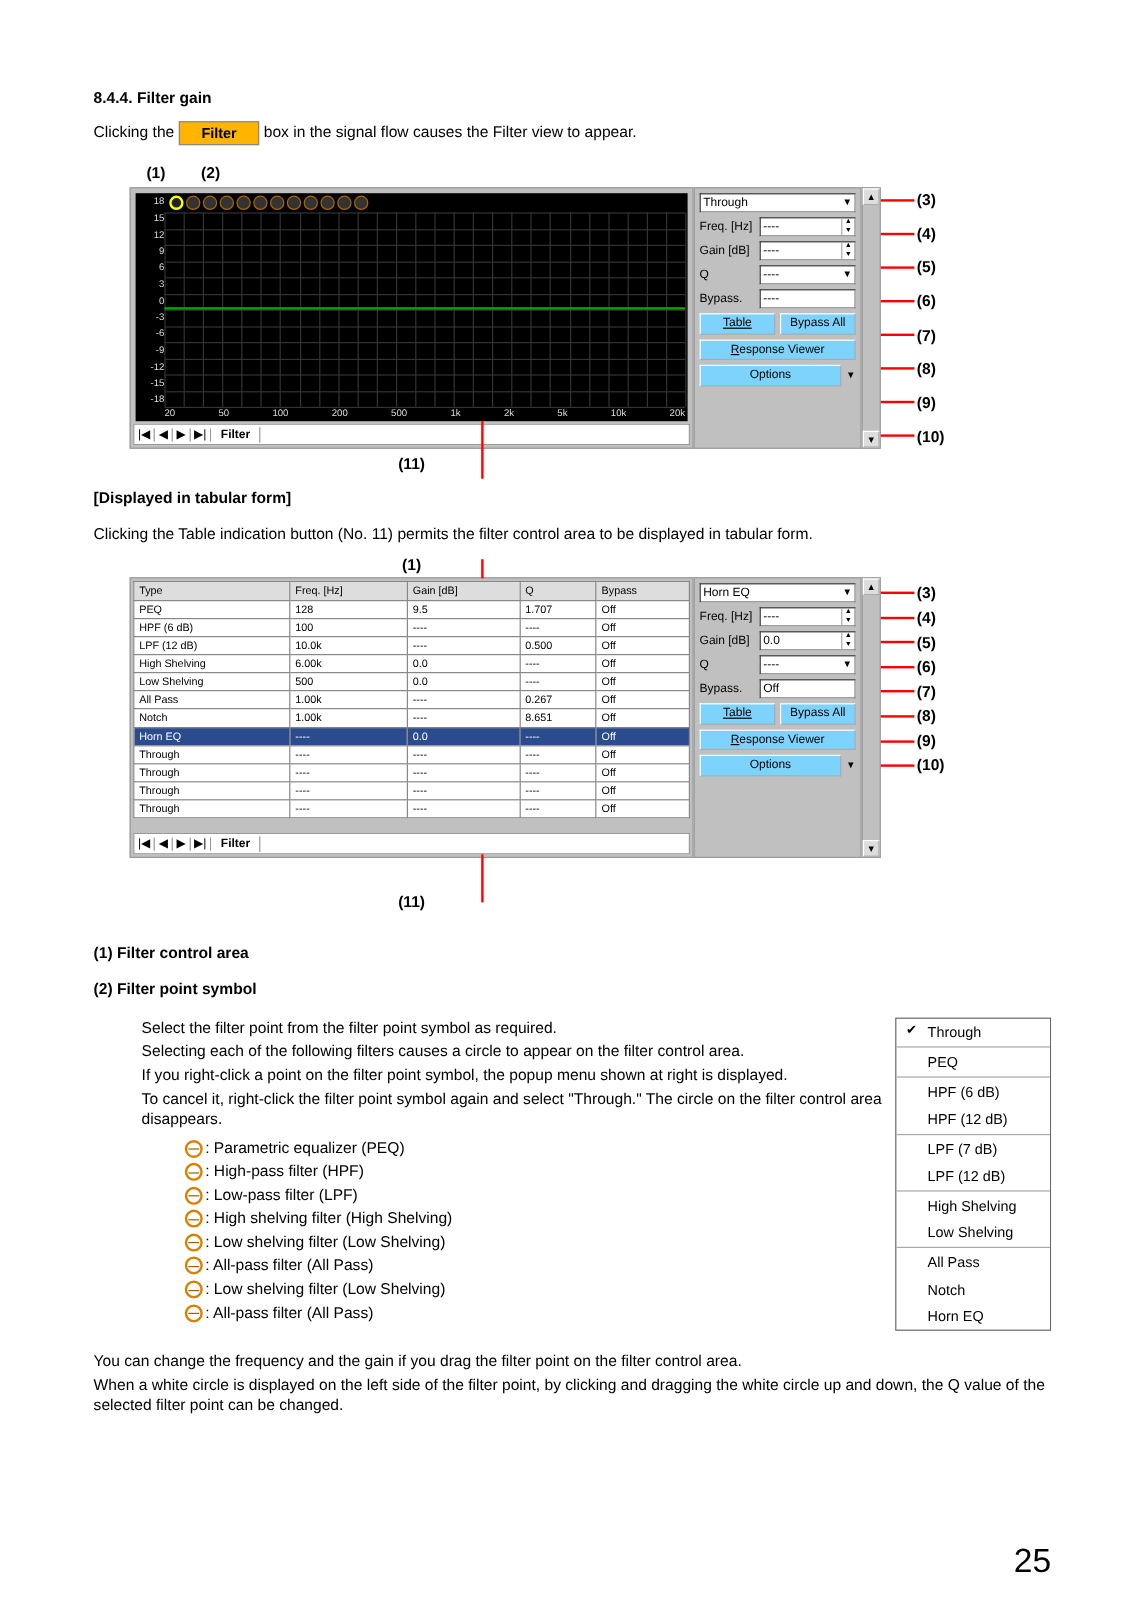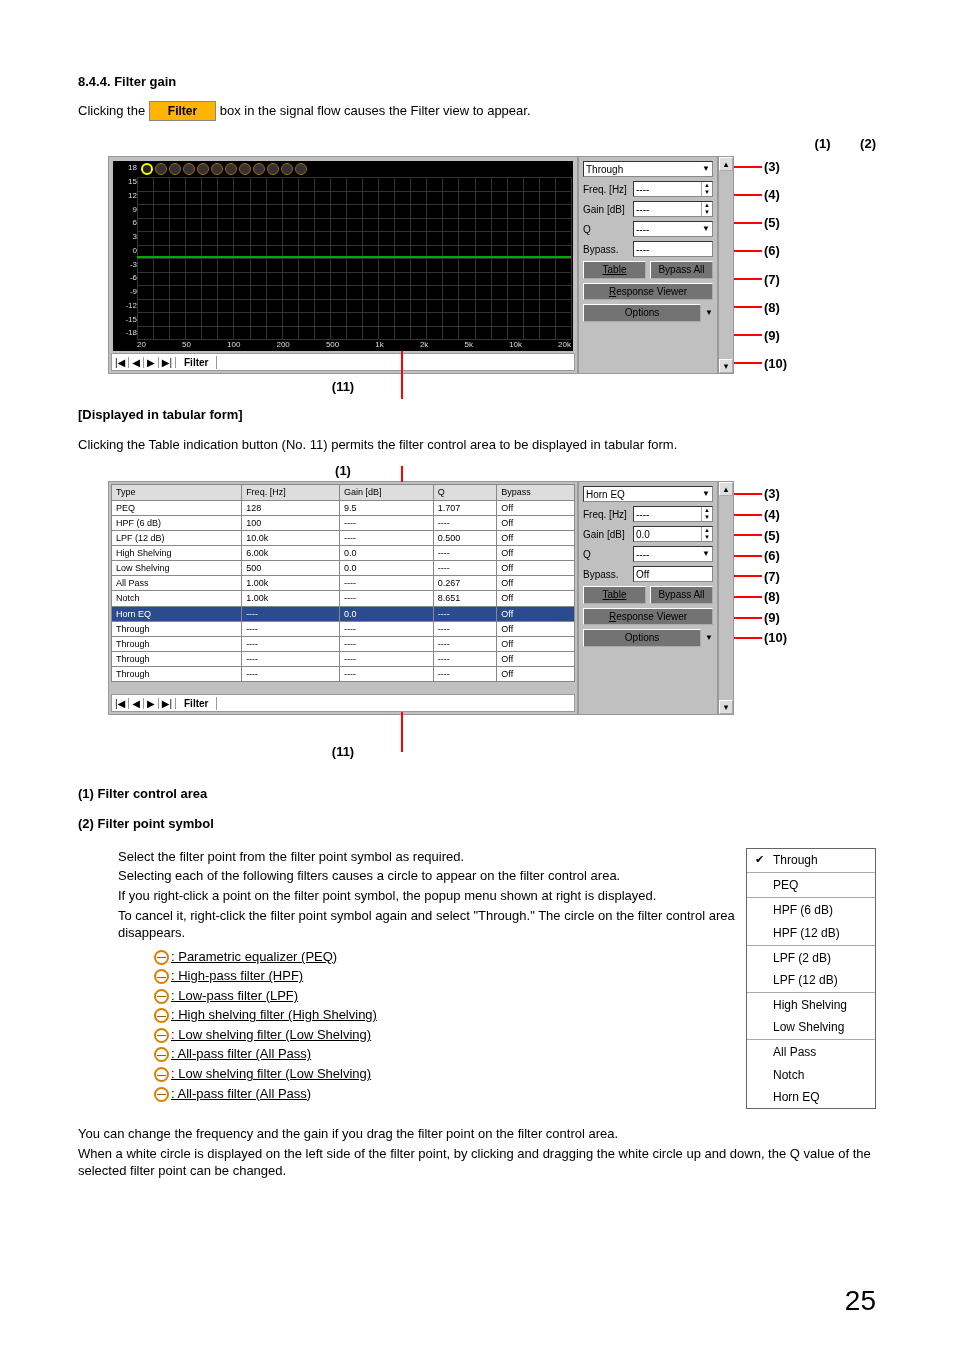--- a/index.html
+++ b/index.html
@@ -21,21 +21,21 @@
     background: #ffb400;
     border: 1px solid #888;
     padding: 1px 18px;
     font-weight: bold;
     font-size: 12px;
     display: inline-block;
     vertical-align: middle;
   }
   
   .fig-wrap { margin: 14px 0 6px 30px; }
-  .fig-labels-top { margin-left: 14px; margin-bottom: 4px; text-align: right; }
+  .fig-labels-top { margin-left: 14px; margin-bottom: 4px; }
   .fig-labels-top span { font-weight: bold; display: inline-block; }
   .fig-row { display: flex; align-items: stretch; }
   .graph-outer {
     width: 470px;
     background: #c0c0c0;
     border: 1px solid #999;
     position: relative;
   }
   .graph-inner {
     margin: 4px 4px 0 4px;
@@ -96,21 +96,21 @@
     height: 16px; padding: 0 2px; font-size: 10px;
     display: flex; align-items: center; justify-content: space-between;
   }
   .panel-ctrl.sel { border: 1px inset #888; }
   .panel-ctrl .arrow { font-size: 8px; }
   .spin-arrows {
     display: flex; flex-direction: column; font-size: 6px; line-height: 7px;
     border-left: 1px solid #aaa; padding-left: 2px;
   }
   .panel-btn {
-    background: #737373; border: 1px outset #fff;
+    background: #7dd3fc; border: 1px outset #fff;
     padding: 1px 4px; font-size: 10px; flex:1; text-align:center;
   }
   .panel-scroll {
     width: 16px; background: #c0c0c0; border: 1px solid #999;
     display:flex; flex-direction:column; justify-content:space-between; align-items:center;
     font-size:9px;
   }
   .panel-scroll .sb { width:14px; height:14px; background:#ddd; border:1px outset #fff; text-align:center; }
   .callouts {
     width: 60px;
@@ -187,21 +187,21 @@
   .sym::after {
     content: ""; position: absolute; left: 1px; right: 1px; top: 50%; height: 1px;
     background: #a06000;
   }
   .page-num {
     position: absolute;
     right: 78px;
     bottom: 30px;
     font-size: 28px;
   }
-  ul.sym-list { list-style:none; padding:0; margin:6px 16px 0 36px;text-decoration:underline; }
+  ul.sym-list { list-style:none; padding:0; margin:6px 16px 0 36px; }
   ul.sym-list li { margin: 2px 0; }
 </style>
 </head>
 <body>
 
 <p class="section-title">
   <span>8.4.4.</span> <span>Filter gain</span>
 </p>
 
 <p class="para">
@@ -604,21 +604,21 @@
 
 <div style="overflow:hidden">
   <div class="popup-menu" id="popup">
       <div class="mi check">Through</div>
       <div class="sep"></div>
       <div class="mi">PEQ</div>
       <div class="sep"></div>
       <div class="mi">HPF (6 dB)</div>
       <div class="mi">HPF (12 dB)</div>
       <div class="sep"></div>
-      <div class="mi">LPF (2 dB)</div>
+      <div class="mi">LPF (7 dB)</div>
       <div class="mi">LPF (12 dB)</div>
       <div class="sep"></div>
       <div class="mi">High Shelving</div>
       <div class="mi">Low Shelving</div>
       <div class="sep"></div>
       <div class="mi">All Pass</div>
       <div class="mi">Notch</div>
       <div class="mi">Horn EQ</div>
     </div>
   <div class="indent1">

